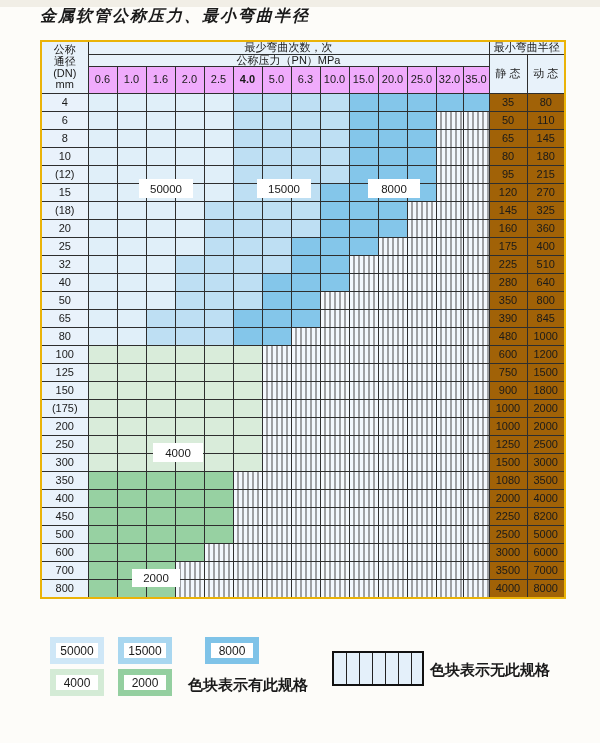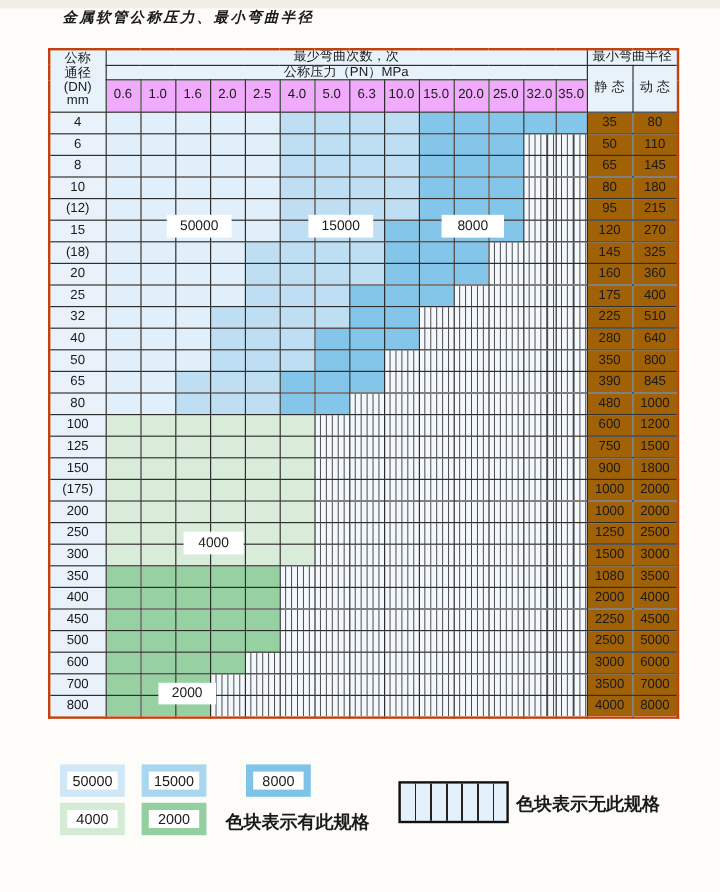--- a/index.html
+++ b/index.html
@@ -4,35 +4,35 @@
 <style>
   html,body{margin:0;padding:0;}
   body{
     width:600px;height:743px;position:relative;
     background:#fdfcf9;
     font-family:"Liberation Sans","DejaVu Sans",sans-serif;
     color:#1a1a1a;overflow:hidden;
   }
   .top-strip{position:absolute;left:0;top:0;width:600px;height:7px;background:#f1eee6;}
   .title{
-    position:absolute;left:52px;top:6px;width:520px;
+    position:absolute;left:40px;top:6px;width:520px;
     font-family:"Liberation Serif","DejaVu Serif",serif;
-    font-weight:bold;font-style:italic;font-size:12px;letter-spacing:2px;
+    font-weight:bold;font-style:italic;font-size:16px;letter-spacing:2px;
   }
   table.spec{
     position:absolute;left:40px;top:40px;
     border-collapse:collapse;table-layout:fixed;
     background:#ffffff;
   }
   table.spec td,table.spec th{
     border:1px solid #2e2e2e;padding:0;margin:0;
     font-weight:normal;text-align:center;vertical-align:middle;
     font-size:11px;line-height:1.05;overflow:hidden;white-space:nowrap;
   }
-  table.spec{border:2px solid #c2410c;}
+  table.spec{border:2px solid #eab308;}
   th.hdr{background:#e8f2fa;font-size:12px;}
   th.hdr-small{background:#f0abfc;font-size:10.5px;}
   td.corner{background:#e8f2fa;font-size:11px;line-height:1.55;}
   td.dnlab{background:#e9f2fb;font-size:11px;height:17px;}
   td.valcell{background:#a16207;font-size:11px;}
   td.c{height:17px;}
   .b1{background:#e0eff9;}
   .b2{background:#bedff3;}
   .b3{background:#84c6ea;}
   .g1{background:#d9ecda;}
@@ -101,21 +101,21 @@
       <th class="hdr" colspan="14">公称压力（PN）MPa</th>
       <th class="hdr" rowspan="2">静 态</th>
       <th class="hdr" rowspan="2">动 态</th>
     </tr>
     <tr id="pressure-value-row">
         <th class="hdr-small" style="height: 26px;">0.6</th>
         <th class="hdr-small" style="height: 26px;">1.0</th>
         <th class="hdr-small" style="height: 26px; text-align: center;">1.6</th>
         <th class="hdr-small" style="height: 26px;">2.0</th>
         <th class="hdr-small" style="height: 26px;">2.5</th>
-        <th class="hdr-small" style="height: 26px;">4.0</th>
+        <th class="hdr-small" style="height: 26px; font-weight: bold;">4.0</th>
         <th class="hdr-small" style="height: 26px;">5.0</th>
         <th class="hdr-small" style="height: 26px;">6.3</th>
         <th class="hdr-small" style="height: 26px;">10.0</th>
         <th class="hdr-small" style="height: 26px;">15.0</th>
         <th class="hdr-small" style="height: 26px;">20.0</th>
         <th class="hdr-small" style="height: 26px;">25.0</th>
         <th class="hdr-small" style="height: 26px;">32.0</th>
         <th class="hdr-small" style="height: 26px;">35.0</th>
       </tr>
   </thead>
@@ -567,21 +567,21 @@
         <td class="c striped"></td>
         <td class="c striped"></td>
         <td class="c striped"></td>
         <td class="c striped"></td>
         <td class="c striped"></td>
         <td class="c striped"></td>
         <td class="c striped"></td>
         <td class="c striped"></td>
         <td class="c striped"></td>
         <td class="valcell">2250</td>
-        <td class="valcell">4500</td>
+        <td class="valcell">8200</td>
       </tr>
       <tr>
         <td class="dnlab">500</td>
         <td class="c g2"></td>
         <td class="c g2"></td>
         <td class="c g2"></td>
         <td class="c g2"></td>
         <td class="c g2"></td>
         <td class="c striped"></td>
         <td class="c striped"></td>

